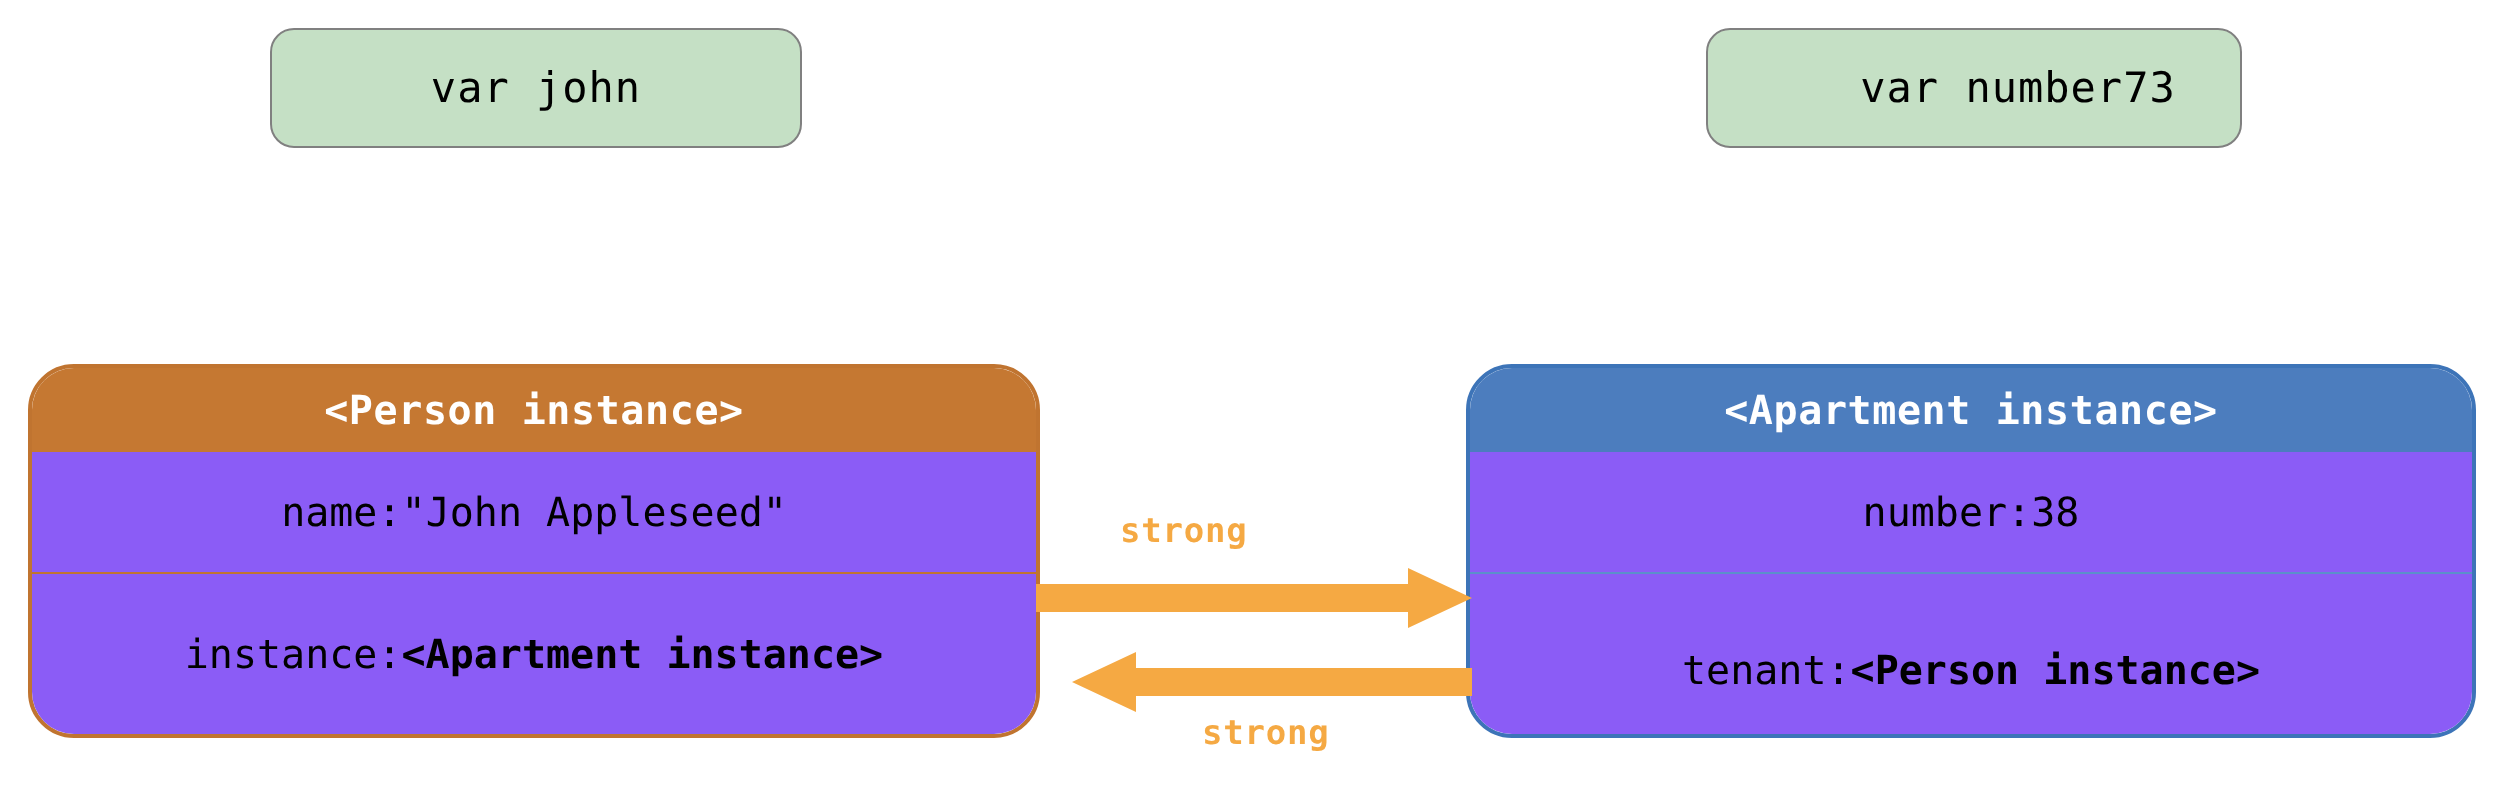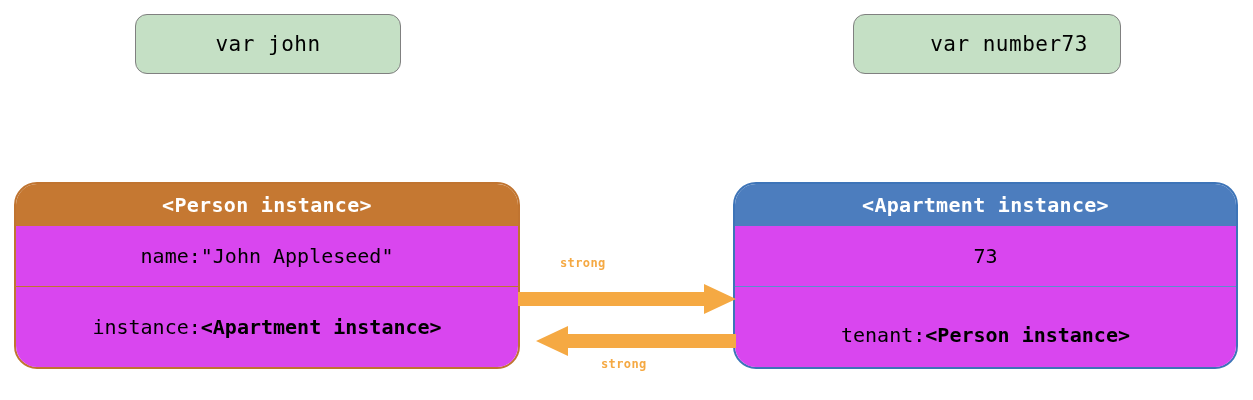--- a/index.html
+++ b/index.html
@@ -65,21 +65,21 @@
     white-space: nowrap;
   }
   .instance-box .inst-row {
     box-sizing: border-box;
     display: flex;
     align-items: center;
     justify-content: center;
     color: #000000;
     font-size: 20px;
     white-space: nowrap;
-    background: #d946ef;
+    background: #8b5cf6;
   }
   .instance-box .inst-row .strongref { font-weight: bold; }
 
   
   #person-box {
     left: 14px; top: 182px; width: 506px; height: 187px;
     border: 2px solid #c07430;
   }
   #person-box .inst-header { background: #c57832; }
   #person-box .inst-row { height: 60px; }
@@ -104,21 +104,21 @@
   .arrow-svg {
     position: absolute;
     overflow: visible;
   }
   #arrow-top    { left: 518px; top: 284px; width: 218px; height: 30px; }
   #arrow-bottom { left: 536px; top: 326px; width: 200px; height: 30px; }
 
   .arrow-label {
     position: absolute;
     font-family: "DejaVu Sans Mono", "Liberation Mono", monospace;
-    font-size: 12px;
+    font-size: 17px;
     font-weight: bold;
     color: #f5a943;
     white-space: nowrap;
     letter-spacing: 0.4px;
   }
   #arrow-top-label    { left: 560px; top: 256px; }
   #arrow-bottom-label { left: 601px; top: 357px; }
 </style>
 </head>
 <body>
@@ -141,21 +141,22 @@
     </div>
     <div class="inst-row second">
       <span>instance: </span>
         <span class="strongref">&lt;Apartment instance&gt;</span>
     </div>
   </div>
 
   <div class="instance-box" id="apartment-box">
     <div class="inst-header">&lt;Apartment instance&gt;</div>
     <div class="inst-row first">
-        <span>73</span>
+      <span>number: </span>
+        <span>38</span>
     </div>
     <div class="inst-row second">
       <span>tenant: </span>
         <span class="strongref">&lt;Person instance&gt;</span>
     </div>
   </div>
 
   <svg class="arrow-svg" id="arrow-top" viewBox="0 0 218 30">
     <path d="M0,8 L186,8 L186,0 L218,15 L186,30 L186,22 L0,22 Z" fill="#f5a943"></path>
   </svg>

